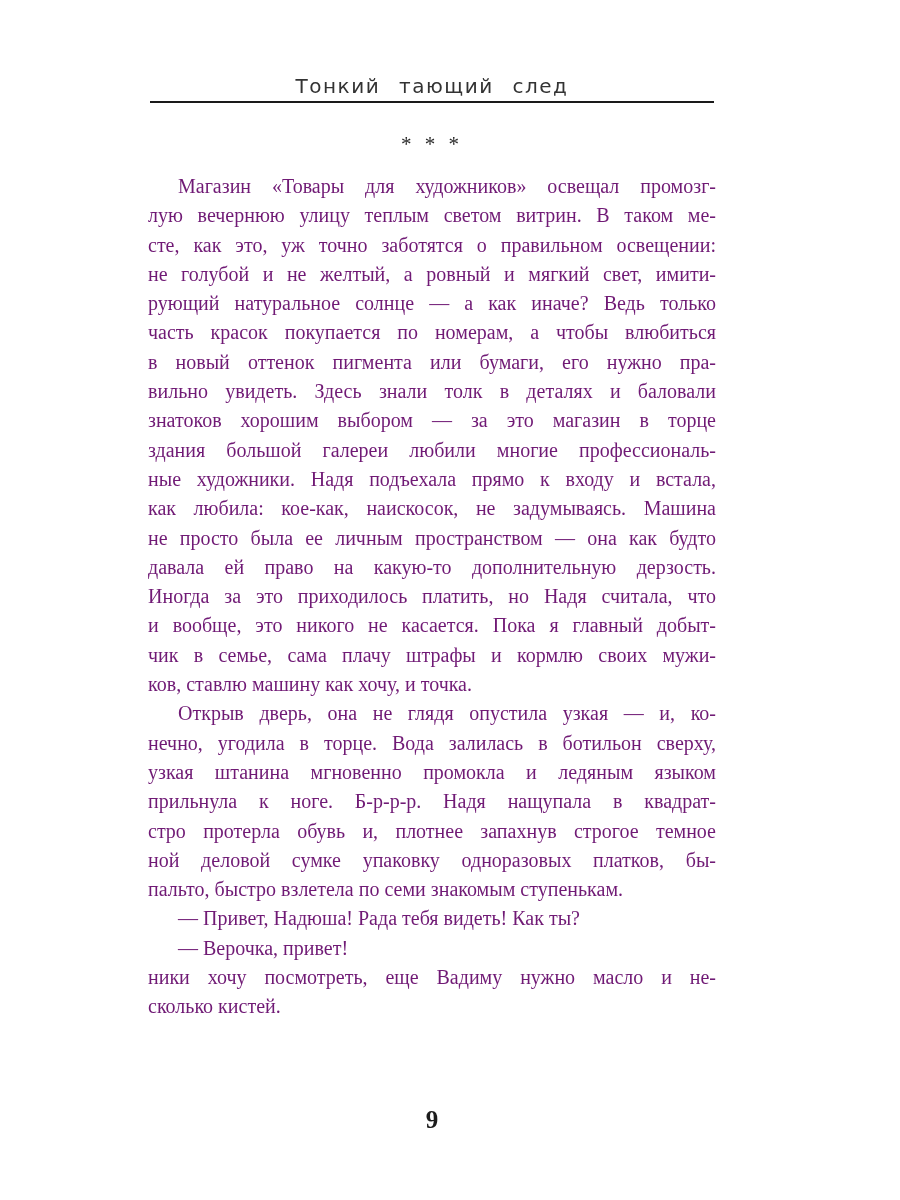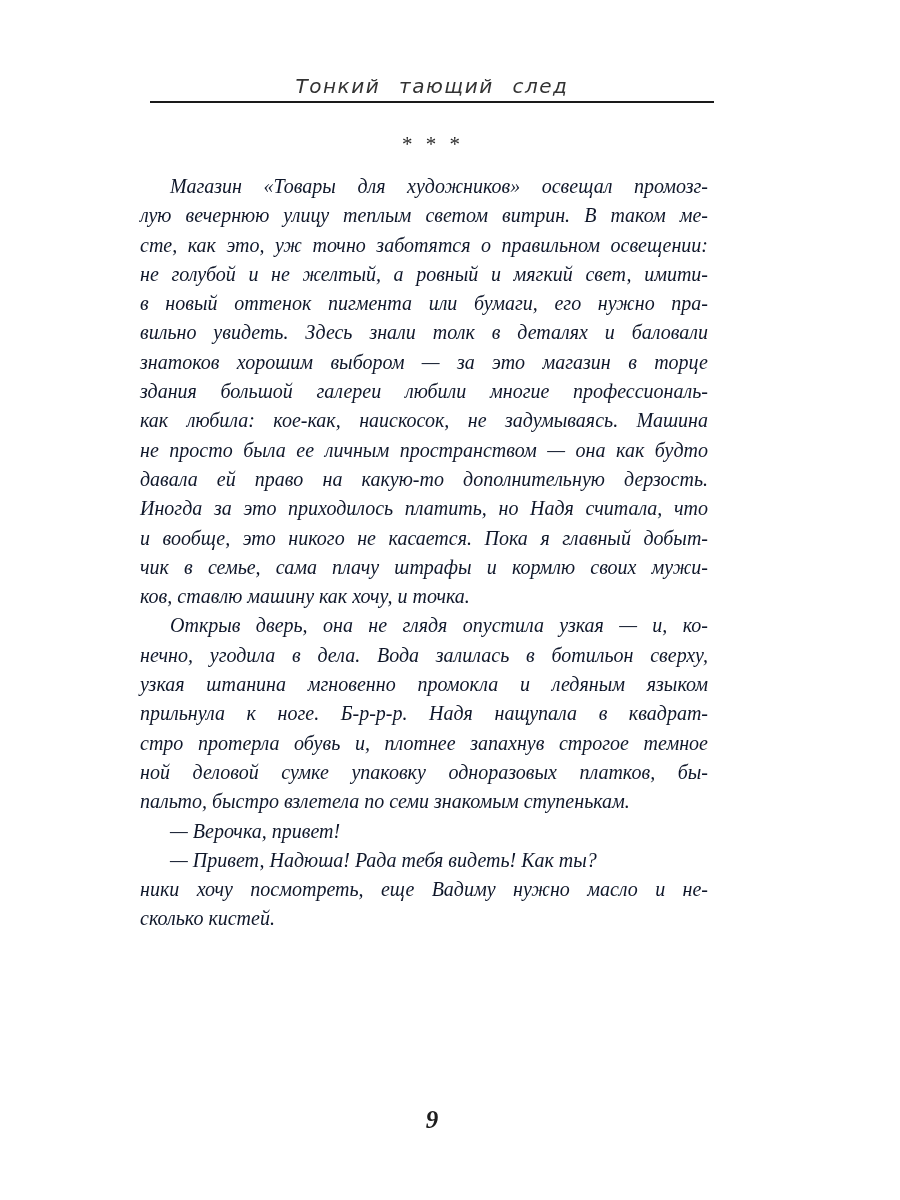--- a/index.html
+++ b/index.html
@@ -1,15 +1,15 @@
 <!DOCTYPE html>
 <html><head>
 <meta charset="utf-8">
 <style>
-  * { margin: 0; padding: 0; box-sizing: border-box; font-style: italic; }
+  * { margin: 0; padding: 0; box-sizing: border-box; }
   html, body { background: #ffffff; }
   .page {
     position: relative;
     width: 900px;
     height: 1200px;
     background: #ffffff;
     overflow: hidden;
     font-family: "Liberation Serif", "DejaVu Serif", serif;
     color: #1c1c1c;
   }
@@ -41,25 +41,25 @@
     left: 148px;
     width: 568px;
     text-align: center;
     font-size: 21px;
     letter-spacing: 4px;
     color: #2a2a2a;
   }
   .text-block {
     position: absolute;
     top: 172px;
-    left: 140px;
+    left: 148px;
     width: 568px;
     font-size: 20px;
     line-height: 29.3px;
-    color: #0f172a;
+    color: #701a75;
   }
   .paragraph { margin: 0; }
   .line {
     text-align: justify;
     text-align-last: justify;
     white-space: nowrap;
   }
   .line.last { text-align-last: left; }
   .line.first { text-indent: 30px; }
   .page-number {
@@ -79,46 +79,49 @@
 <div class="page">
   <div class="running-head">Тонкий тающий след</div>
   <div class="header-rule"></div>
   <div class="separator">* * *</div>
   <main class="text-block" id="text-block">
       <div class="paragraph">
         <div class="line first">Магазин «Товары для художников» освещал промозг-</div>
         <div class="line">лую вечернюю улицу теплым светом витрин. В таком ме-</div>
         <div class="line">сте, как это, уж точно заботятся о правильном освещении:</div>
         <div class="line">не голубой и не желтый, а ровный и мягкий свет, имити-</div>
+        <div class="line">рующий натуральное солнце — а как иначе? Ведь только</div>
+        <div class="line">часть красок покупается по номерам, а чтобы влюбиться</div>
         <div class="line">в новый оттенок пигмента или бумаги, его нужно пра-</div>
         <div class="line">вильно увидеть. Здесь знали толк в деталях и баловали</div>
         <div class="line">знатоков хорошим выбором — за это магазин в торце</div>
         <div class="line">здания большой галереи любили многие профессиональ-</div>
+        <div class="line">ные художники. Надя подъехала прямо к входу и встала,</div>
         <div class="line">как любила: кое-как, наискосок, не задумываясь. Машина</div>
         <div class="line">не просто была ее личным пространством — она как будто</div>
         <div class="line">давала ей право на какую-то дополнительную дерзость.</div>
         <div class="line">Иногда за это приходилось платить, но Надя считала, что</div>
         <div class="line">и вообще, это никого не касается. Пока я главный добыт-</div>
         <div class="line">чик в семье, сама плачу штрафы и кормлю своих мужи-</div>
         <div class="line last">ков, ставлю машину как хочу, и точка.</div>
       </div>
       <div class="paragraph">
         <div class="line first">Открыв дверь, она не глядя опустила узкая — и, ко-</div>
-        <div class="line">нечно, угодила в дела. Вода залилась в ботильон сверху,</div>
+        <div class="line">нечно, угодила в торце. Вода залилась в ботильон сверху,</div>
         <div class="line">узкая штанина мгновенно промокла и ледяным языком</div>
         <div class="line">прильнула к ноге. Б-р-р-р. Надя нащупала в квадрат-</div>
         <div class="line">стро протерла обувь и, плотнее запахнув строгое темное</div>
         <div class="line">ной деловой сумке упаковку одноразовых платков, бы-</div>
         <div class="line last">пальто, быстро взлетела по семи знакомым ступенькам.</div>
       </div>
       <div class="paragraph">
-        <div class="line first last">— Верочка, привет!</div>
+        <div class="line first last">— Привет, Надюша! Рада тебя видеть! Как ты?</div>
       </div>
       <div class="paragraph">
-        <div class="line first last">— Привет, Надюша! Рада тебя видеть! Как ты?</div>
+        <div class="line first last">— Верочка, привет!</div>
       </div>
       <div class="paragraph">
         <div class="line">ники хочу посмотреть, еще Вадиму нужно масло и не-</div>
         <div class="line last">сколько кистей.</div>
       </div>
     </main>
   <div class="page-number">9</div>
 </div>
 
 </body></html>

